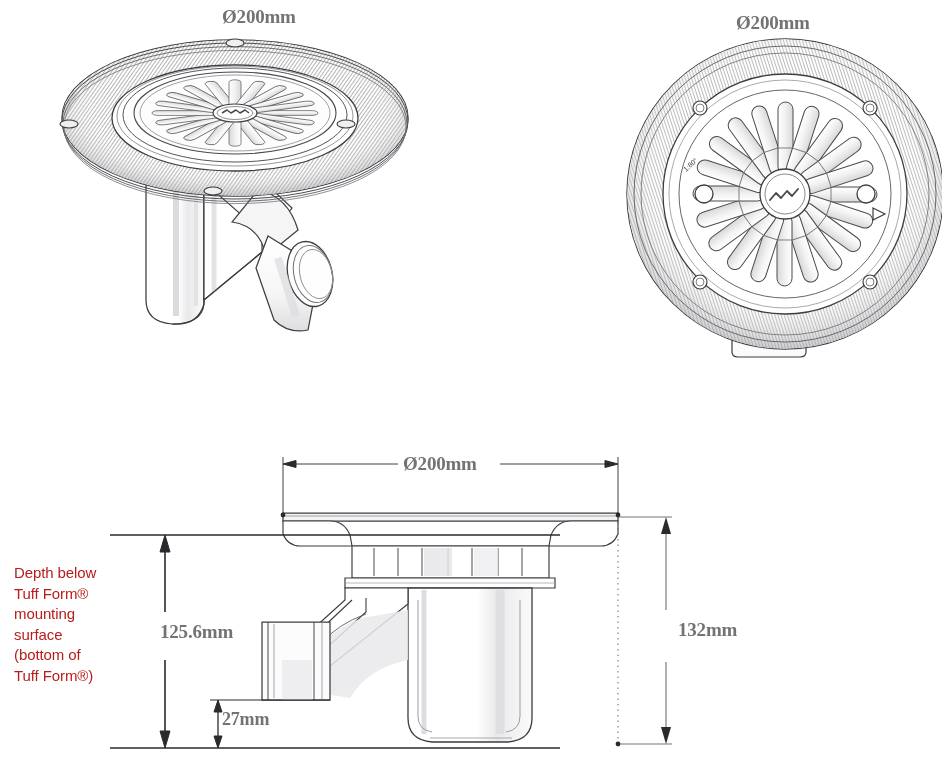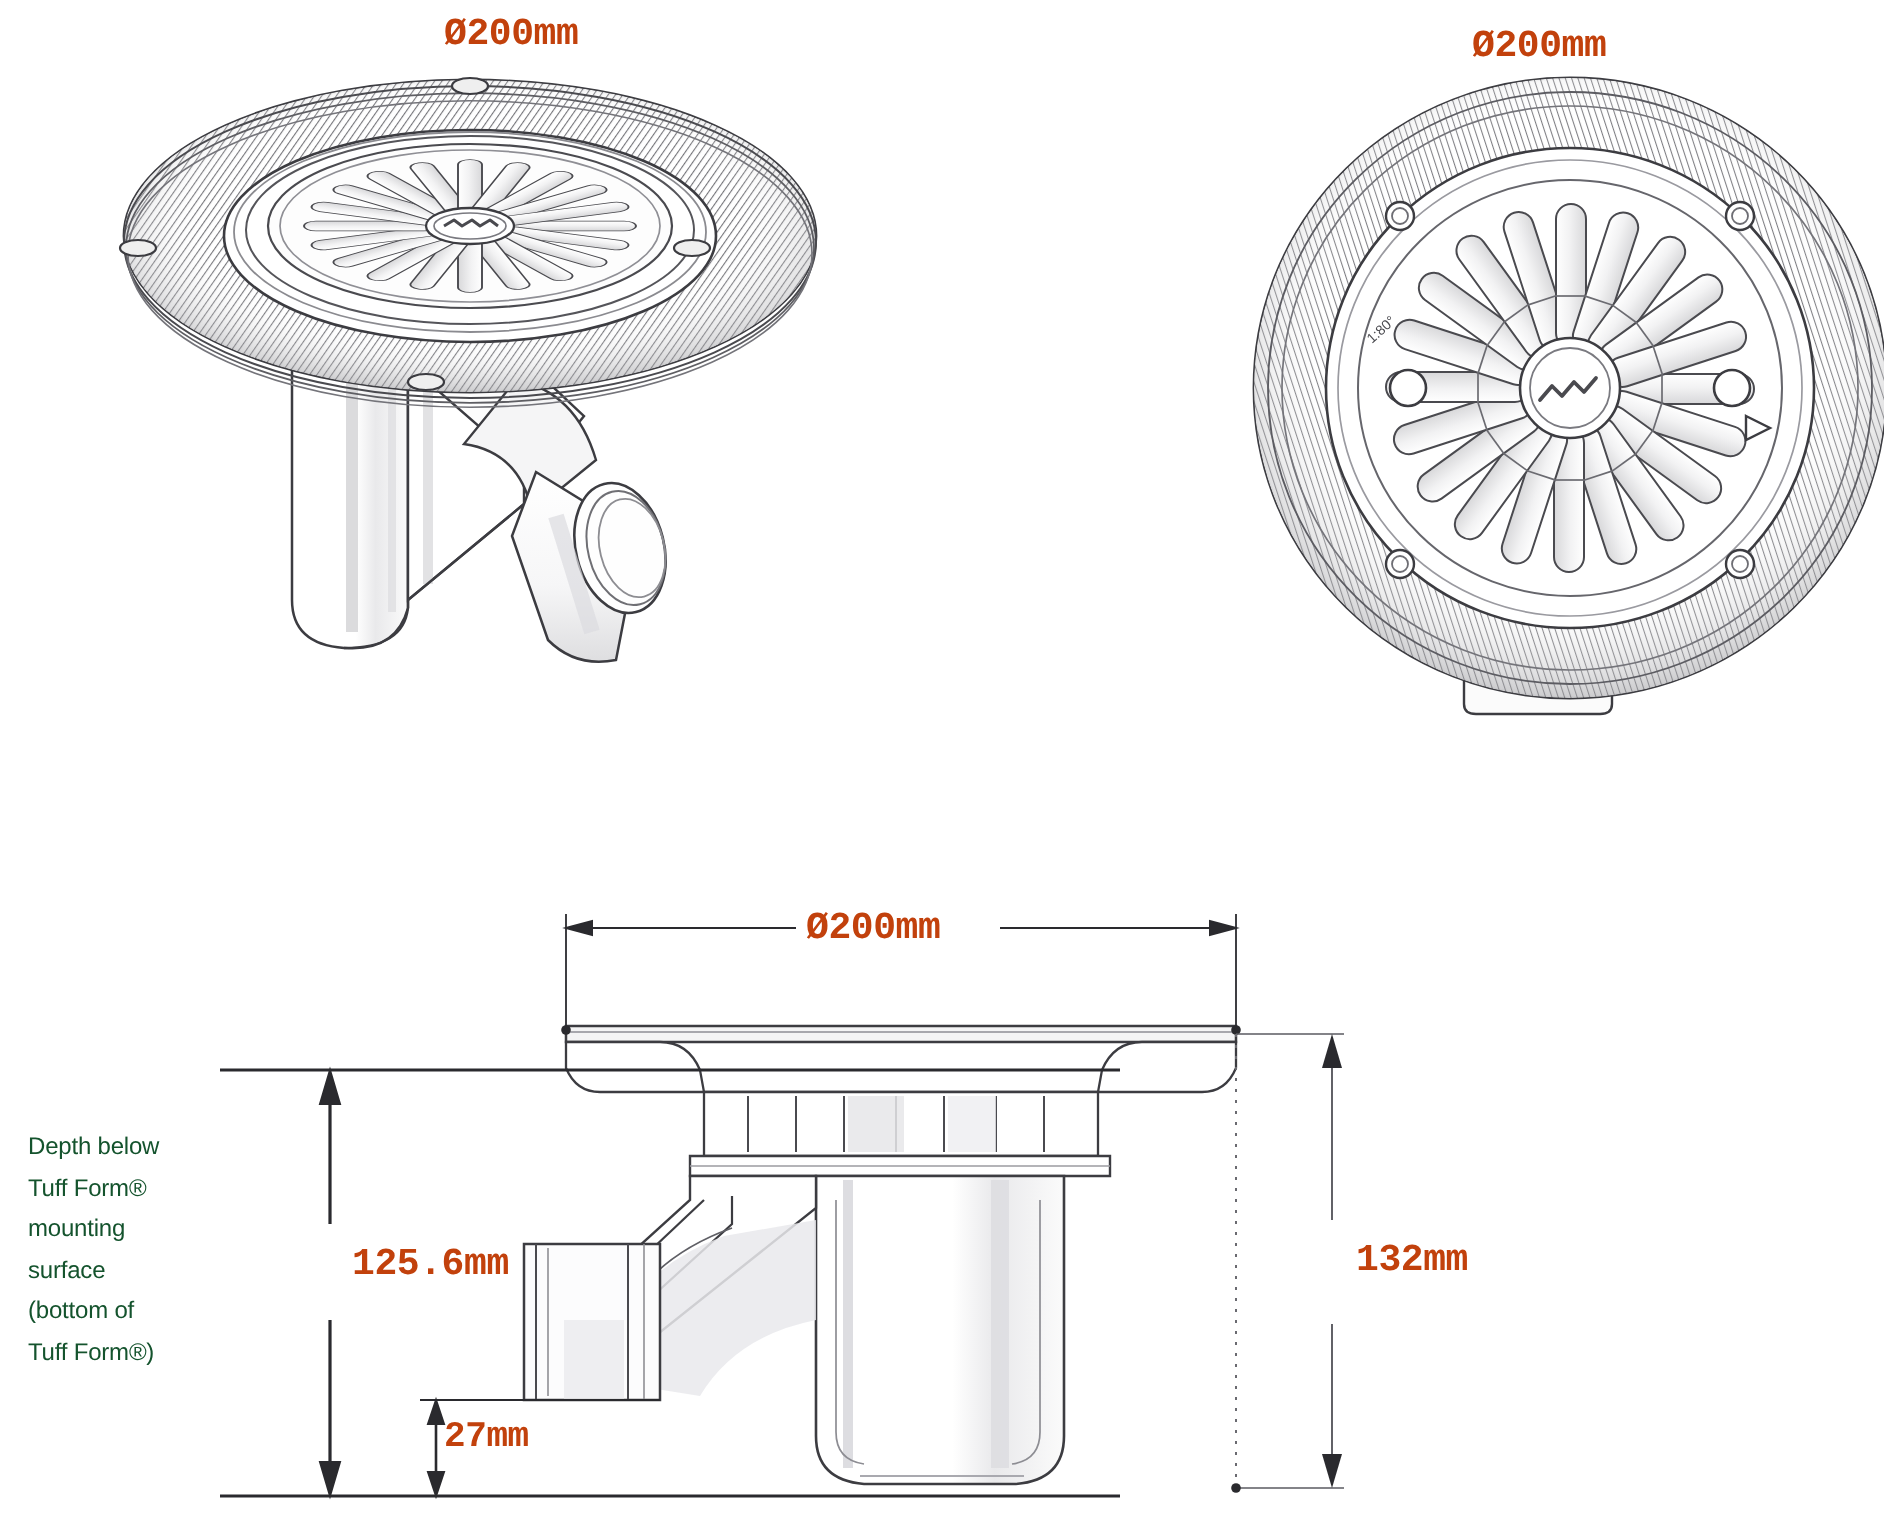--- a/index.html
+++ b/index.html
@@ -13,36 +13,36 @@
   }
   #sheet {
     position: relative;
     width: 942px;
     height: 766px;
     background: #ffffff;
     overflow: hidden;
   }
   .dim-label {
     position: absolute;
-    font-family: Liberation Mono, monospace;
+    font-family: Liberation Serif, serif;
     font-weight: bold;
     font-size: 19px;
-    color: #c2410c;
+    color: #737373;
     white-space: nowrap;
     letter-spacing: -0.2px;
   }
   .dim-label.small {
     font-size: 18px;
   }
   .note-block {
     position: absolute;
     font-family: "Liberation Sans", sans-serif;
-    font-size: 12px;
+    font-size: 15px;
     line-height: 20.5px;
-    color: #14532d;
+    color: #b91c1c;
     white-space: pre-line;
     letter-spacing: -0.1px;
   }
   svg { display: block; }
   .svg-layer {
     position: absolute;
     left: 0;
     top: 0;
     width: 942px;
     height: 766px;
@@ -494,21 +494,21 @@
       </g>
     </g>
   </svg>
 
   <div class="dim-label" style="left:222px; top:6px;">Ø200mm</div>
 
   <div class="dim-label" style="left:736px; top:12px;">Ø200mm</div>
 
   <div class="dim-label" style="left:403px; top:453px;">Ø200mm</div>
 
-  <div class="dim-label" style="left:176px; top:621px;">125.6mm</div>
+  <div class="dim-label" style="left:160px; top:621px;">125.6mm</div>
 
   <div class="dim-label small" style="left:222px; top:709px;text-align:right;">27mm</div>
 
   <div class="dim-label" style="left:678px; top:619px;text-align:center;">132mm</div>
 
   <div class="note-block" style="left:14px; top:563px; width:124px;">Depth below
 Tuff Form®
 mounting
 surface
 (bottom of

